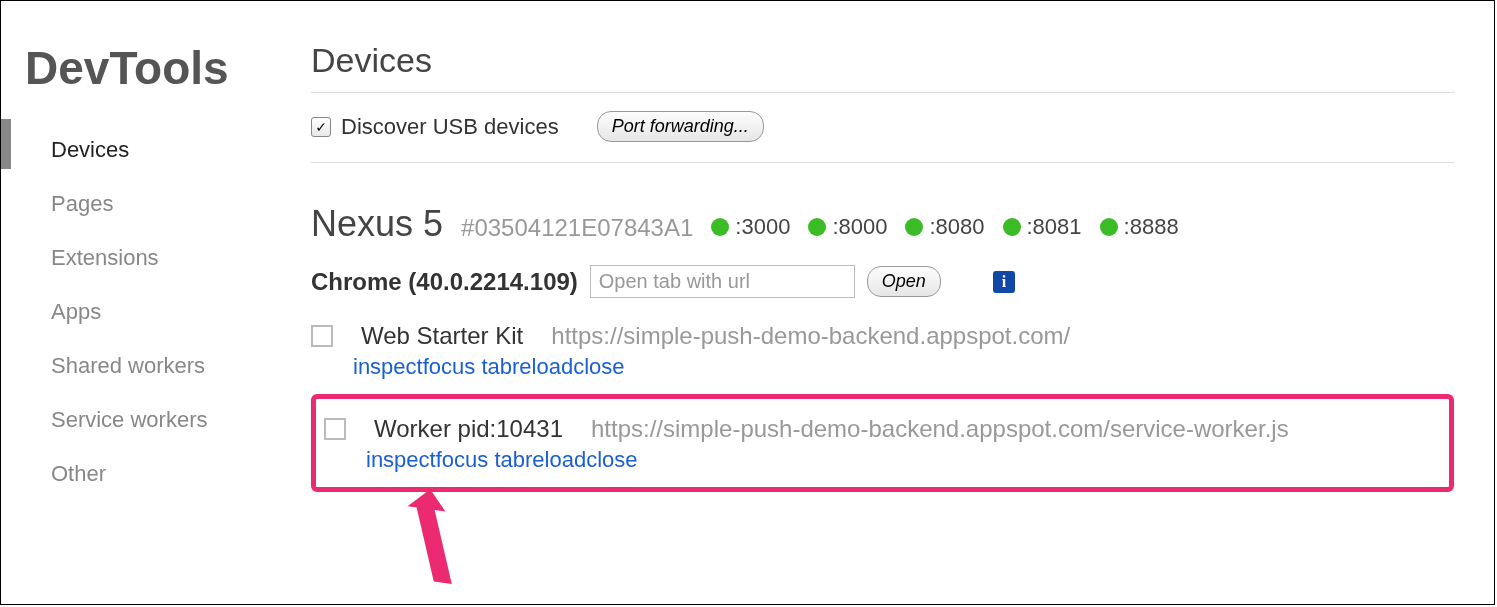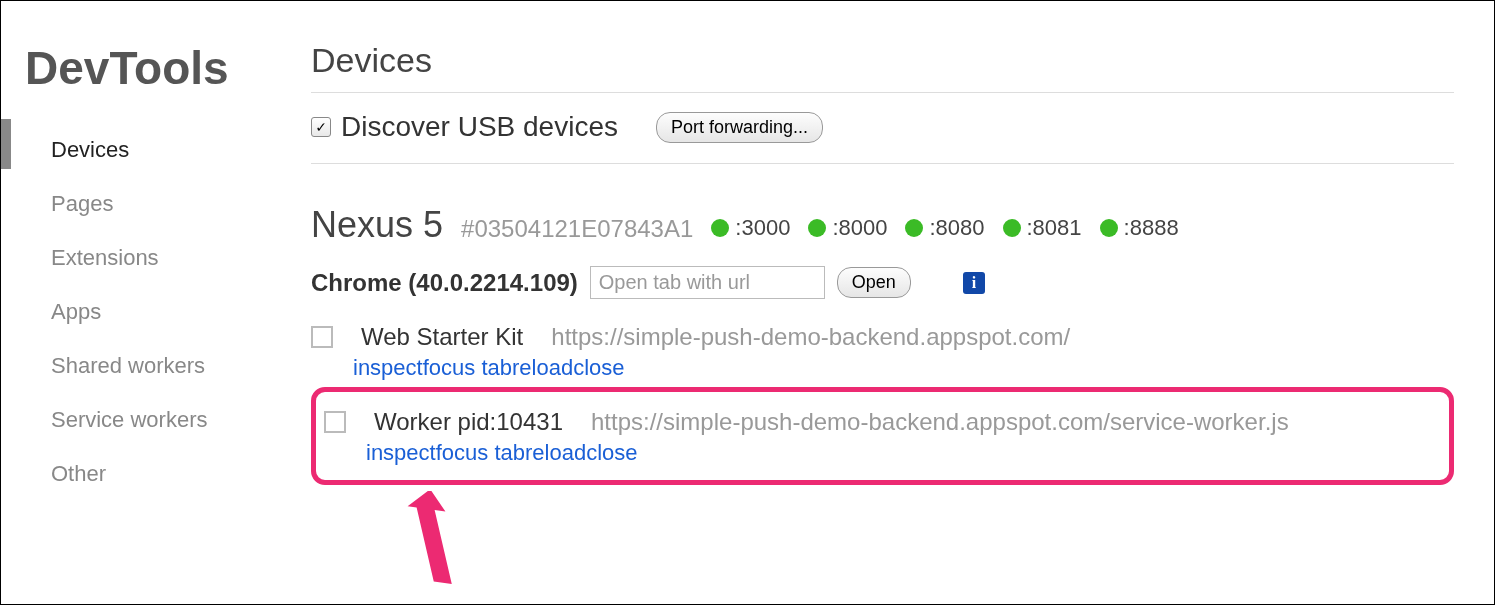--- a/index.html
+++ b/index.html
@@ -79,32 +79,33 @@
     border: 1px solid #888;
     border-radius: 3px;
     background: linear-gradient(#fff,#e8e8e8);
     display: inline-flex;
     align-items: center;
     justify-content: center;
     font-size: 14px;
     color: #000;
   }
   .discover-label {
-    font-size: 28px;
+    font-size: 22px;
     color: #333;
     margin-right: 28px;
   }
   .native-button {
     font-size: 18px;
     padding: 4px 14px;
     border: 1px solid #999;
     border-radius: 14px;
     background: linear-gradient(#fdfdfd,#e6e6e6);
     cursor: pointer;
     font-family: inherit;
+    font-style: italic;
   }
   
   .device-row {
     display: flex;
     align-items: baseline;
     gap: 18px;
     margin-top: 40px;
     margin-bottom: 20px;
     flex-wrap: wrap;
   }
@@ -140,21 +141,21 @@
   }
   .browser-label {
     font-size: 24px;
     font-weight: 700;
     color: #333;
   }
   .url-input {
     font-size: 20px;
     padding: 4px 8px;
     border: 1px solid #bbb;
-    width: 235px;
+    width: 265px;
     color: #999;
     font-family: inherit;
   }
   .url-input::placeholder { color: #999; }
   .info-icon {
     width: 22px;
     height: 22px;
     background: #1148a8;
     color: #fff;
     font-family: Georgia, serif;
@@ -192,23 +193,23 @@
     display: flex;
     font-size: 22px;
   }
   .tab-actions a {
     color: #1a5fd6;
     text-decoration: none;
     cursor: pointer;
   }
   .highlight-box {
     border: 5px solid #ec2a72;
-    border-radius: 14px;
+    border-radius: 6px;
     padding: 10px 8px 8px 8px;
-    margin-top: 0;
+    margin-top: 8px;
   }
   
   .arrow {
     position: absolute;
     left: 398px;
     top: 490px;
     width: 90px;
     height: 100px;
     pointer-events: none;
   }

